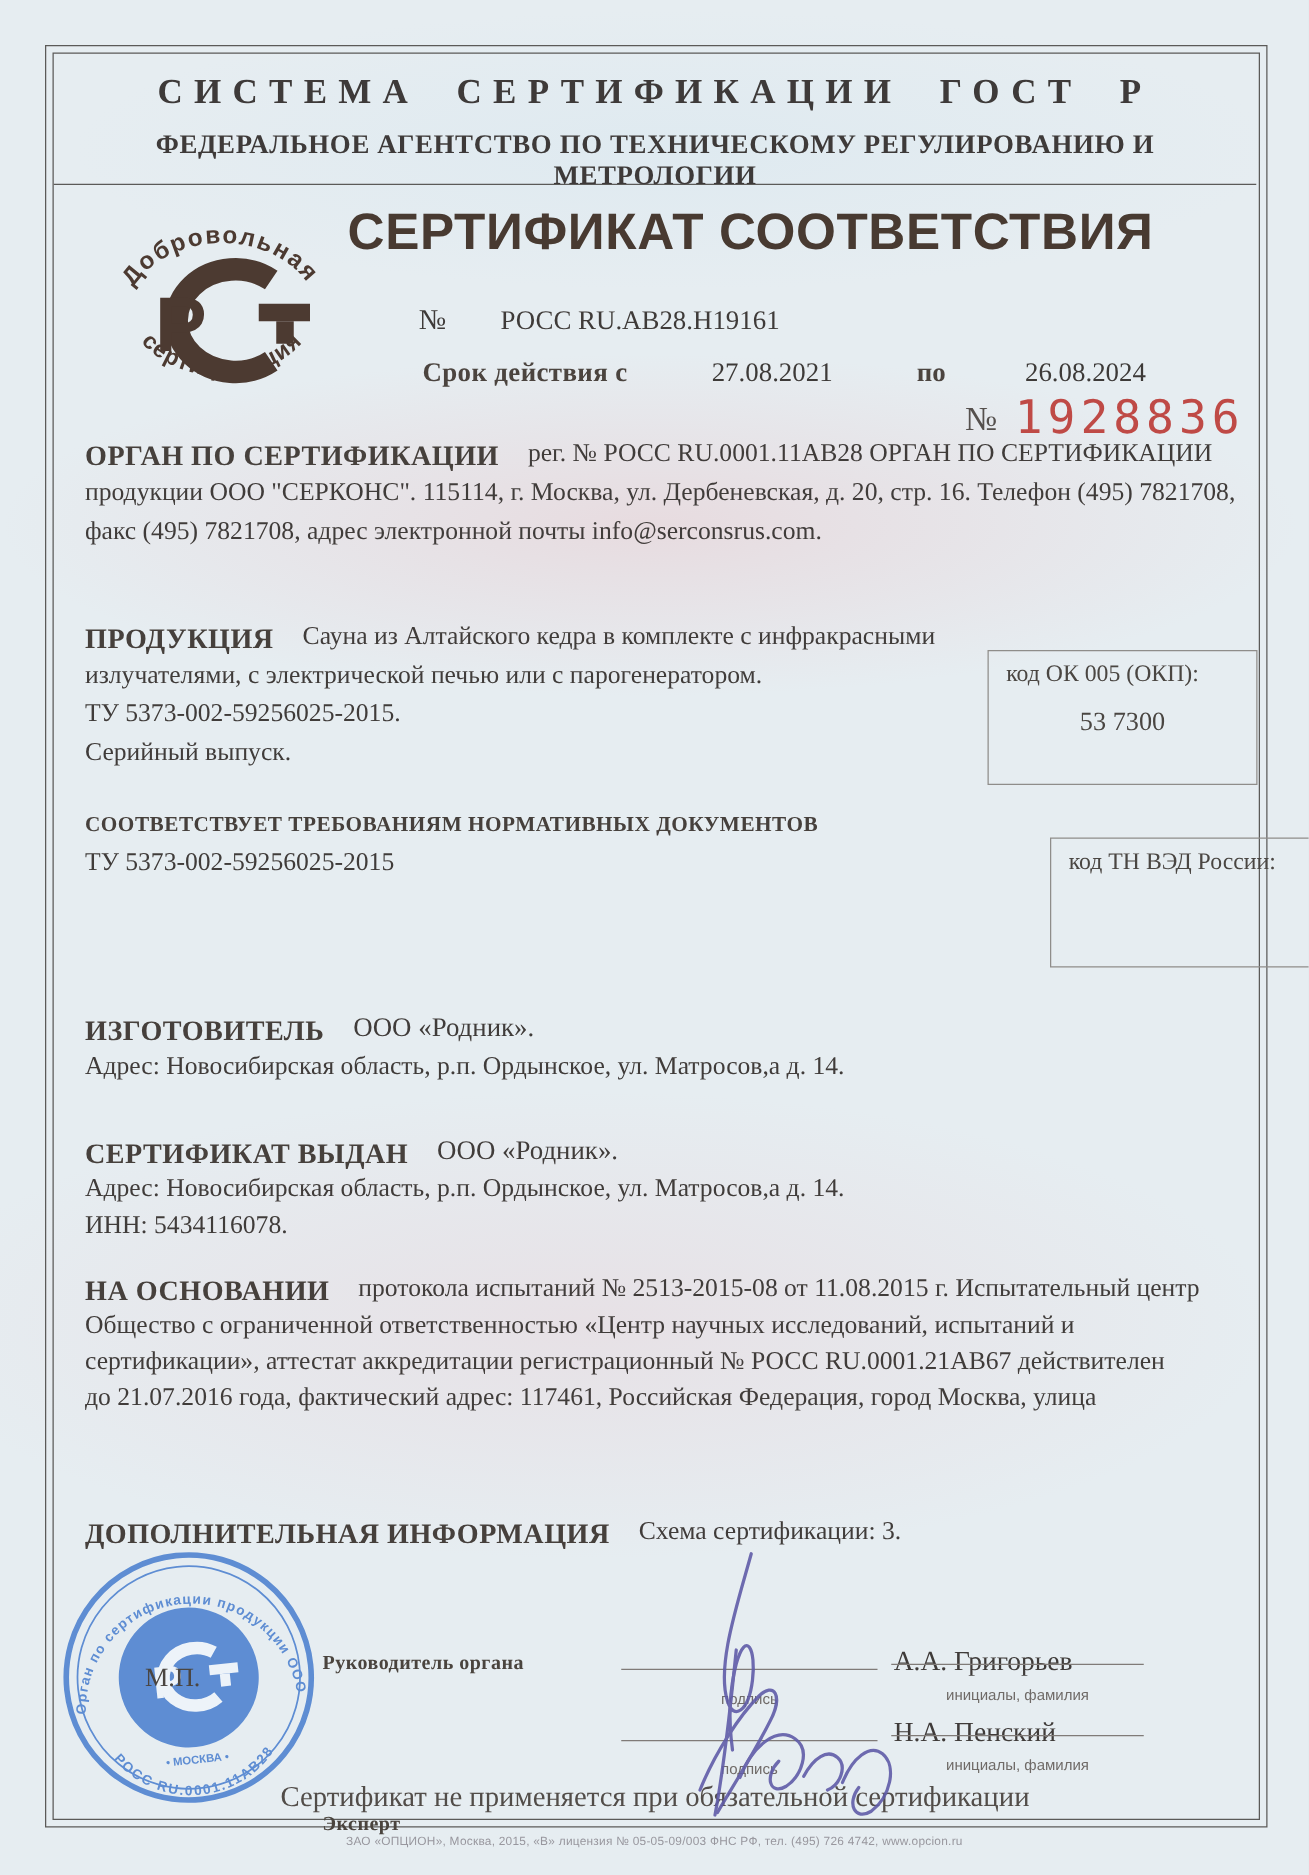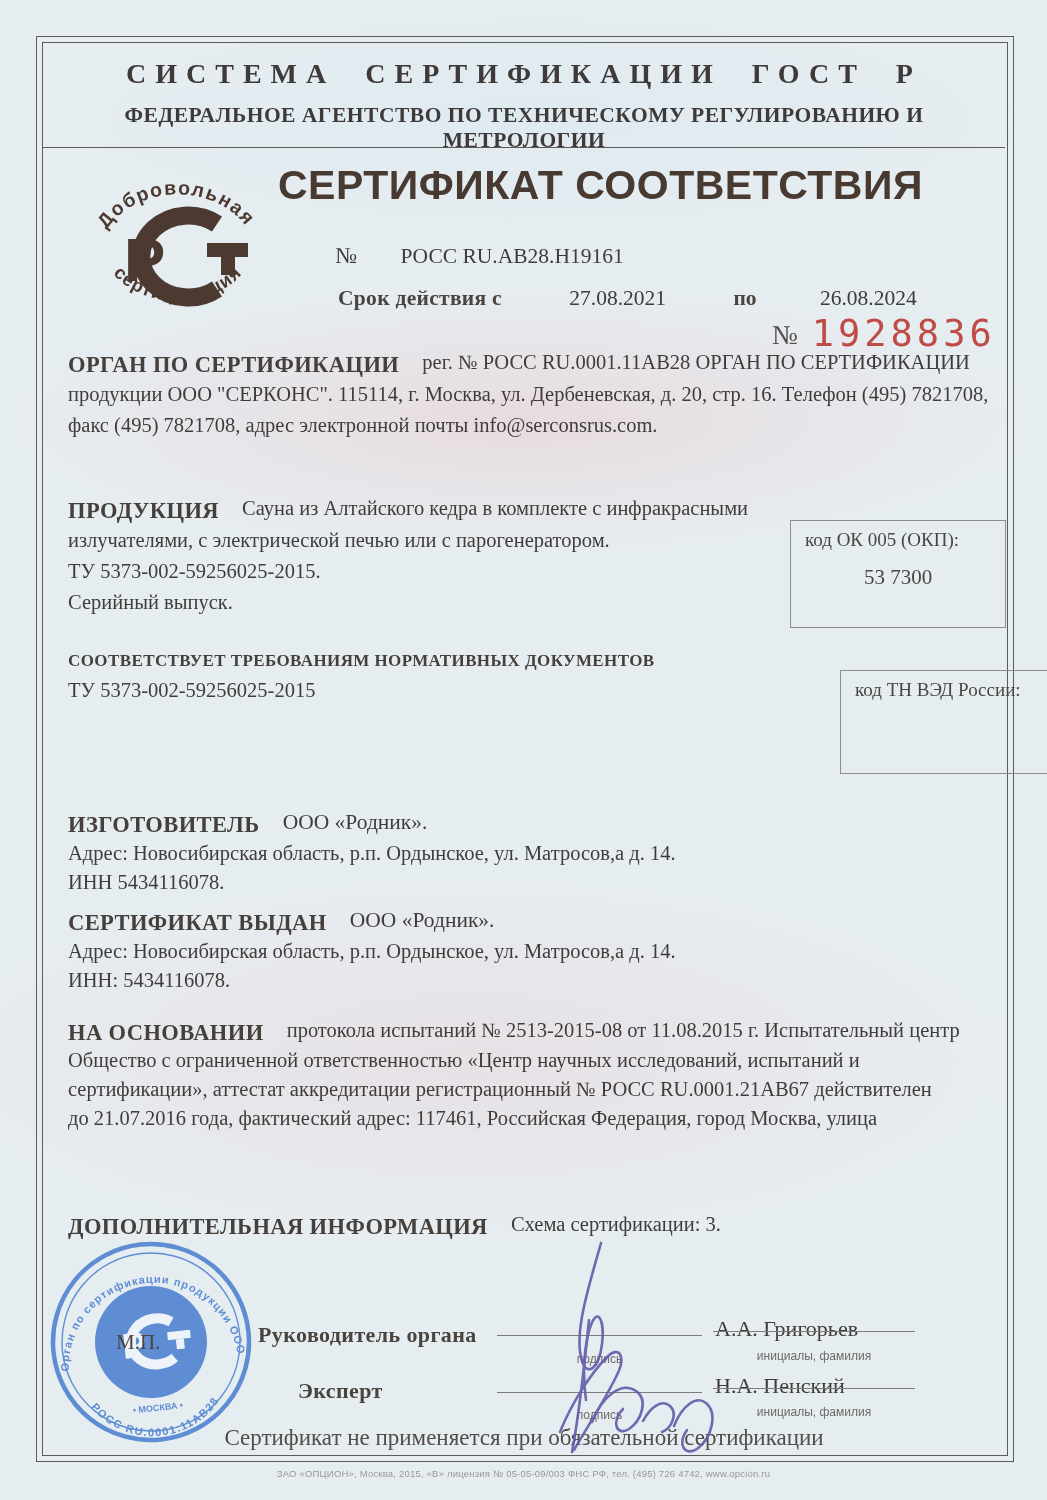--- a/index.html
+++ b/index.html
@@ -36,21 +36,21 @@
 
   .section{position:absolute;left:68px;white-space:nowrap;}
   .sec-line{height:31px;font-size:20.5px;color:#403c3a;}
   .sec-label{font-weight:bold;font-size:22.5px;letter-spacing:.4px;color:#46403c;margin-right:18px;}
   .raised{position:relative;top:-3px;}
 
   .code-box{position:absolute;border:1px solid #8f8d8a;color:#4a4642;}
   .code-box .cb-label{font-size:19px;padding:8px 0 0 14px;}
   .code-box .cb-value{font-size:21px;text-align:center;margin-top:14px;}
 
-  .sig-label{position:absolute;left:258px;font-weight:bold;font-size:22px;letter-spacing:.4px;color:#4a443e;white-space:nowrap;}
+  .sig-label{position:absolute;left:258px;font-weight:bold;font-size:16px;letter-spacing:.4px;color:#4a443e;white-space:nowrap;}
   .sig-line{position:absolute;border-bottom:1.4px solid #807b78;}
   .sig-caption{position:absolute;text-align:center;font-family:"Liberation Sans", sans-serif;font-size:12px;color:#6f6a67;}
   .sig-name{position:absolute;font-size:22px;color:#3f3b39;white-space:nowrap;}
 
   .mp{position:absolute;left:116px;top:1330px;font-size:21px;color:#4a4541;z-index:3;}
   .bottom-note{position:absolute;left:43px;top:1425px;width:962px;text-align:center;font-size:23px;color:#524d49;}
   .print-footer{position:absolute;left:0;top:1468px;width:1047px;text-align:center;
     font-family:"Liberation Sans", sans-serif;font-size:9.5px;color:#98979e;letter-spacing:.2px;}
 
   svg text{font-family:"Liberation Sans", sans-serif;}
@@ -142,21 +142,20 @@
     <div class="cb-label">код ТН ВЭД России:</div>
     <div class="cb-value"></div>
   </div>
 
   <div class="section" style="top:812px;">
     <div class="sec-line" style="height:30px;">
       <span class="sec-label">ИЗГОТОВИТЕЛЬ</span>
       <span class="raised" style="font-size:21.5px;">ООО «Родник».</span>
     </div>
     <div class="sec-line" style="height:29px;">Адрес: Новосибирская область, р.п. Ордынское, ул. Матросов,а д. 14.</div>
-    <div class="sec-line">ИНН 5434116078.</div>
   </div>
 
   <div class="section" style="top:910px;">
     <div class="sec-line" style="height:30px;">
       <span class="sec-label">СЕРТИФИКАТ ВЫДАН</span>
       <span class="raised" style="font-size:21.5px;">ООО «Родник».</span>
     </div>
     <div class="sec-line" style="height:29px;">Адрес: Новосибирская область, р.п. Ордынское, ул. Матросов,а д. 14.</div>
     <div class="sec-line">ИНН: 5434116078.</div>
   </div>
@@ -202,21 +201,21 @@
   </svg>
   <div class="mp">М.П.</div>
 
   <div class="sig-label" style="top:1322px;">Руководитель органа</div>
   <div class="sig-line" style="left:497px;top:1335px;width:205px;"></div>
   <div class="sig-caption" style="left:497px;top:1352px;width:205px;">подпись</div>
   <div class="sig-name" style="left:715px;top:1316px;">А.А. Григорьев</div>
   <div class="sig-line" style="left:713px;top:1331px;width:202px;"></div>
   <div class="sig-caption" style="left:713px;top:1349px;width:202px;">инициалы, фамилия</div>
 
-  <div class="sig-label" style="top:1378px;margin-left:40px;">Эксперт</div>
+  <div class="sig-label" style="top:1451px;">Эксперт</div>
   <div class="sig-line" style="left:497px;top:1392px;width:205px;"></div>
   <div class="sig-caption" style="left:497px;top:1408px;width:205px;">подпись</div>
   <div class="sig-name" style="left:715px;top:1373px;">Н.А. Пенский</div>
   <div class="sig-line" style="left:713px;top:1388px;width:202px;"></div>
   <div class="sig-caption" style="left:713px;top:1405px;width:202px;">инициалы, фамилия</div>
 
   <svg class="overlay" viewBox="0 0 1047 1500">
     <g fill="none" stroke="#605ca8" stroke-width="2.6" stroke-linecap="round" opacity=".9">
       <path d="M 601 1243 C 590 1283, 573 1333, 582 1361 C 587 1377, 599 1369, 602 1344 C 605 1320, 597 1303, 589 1331 C 583 1354, 583 1378, 586 1400"></path>
       <path d="M 589 1320 C 585 1360, 578 1420, 572 1452"></path>

